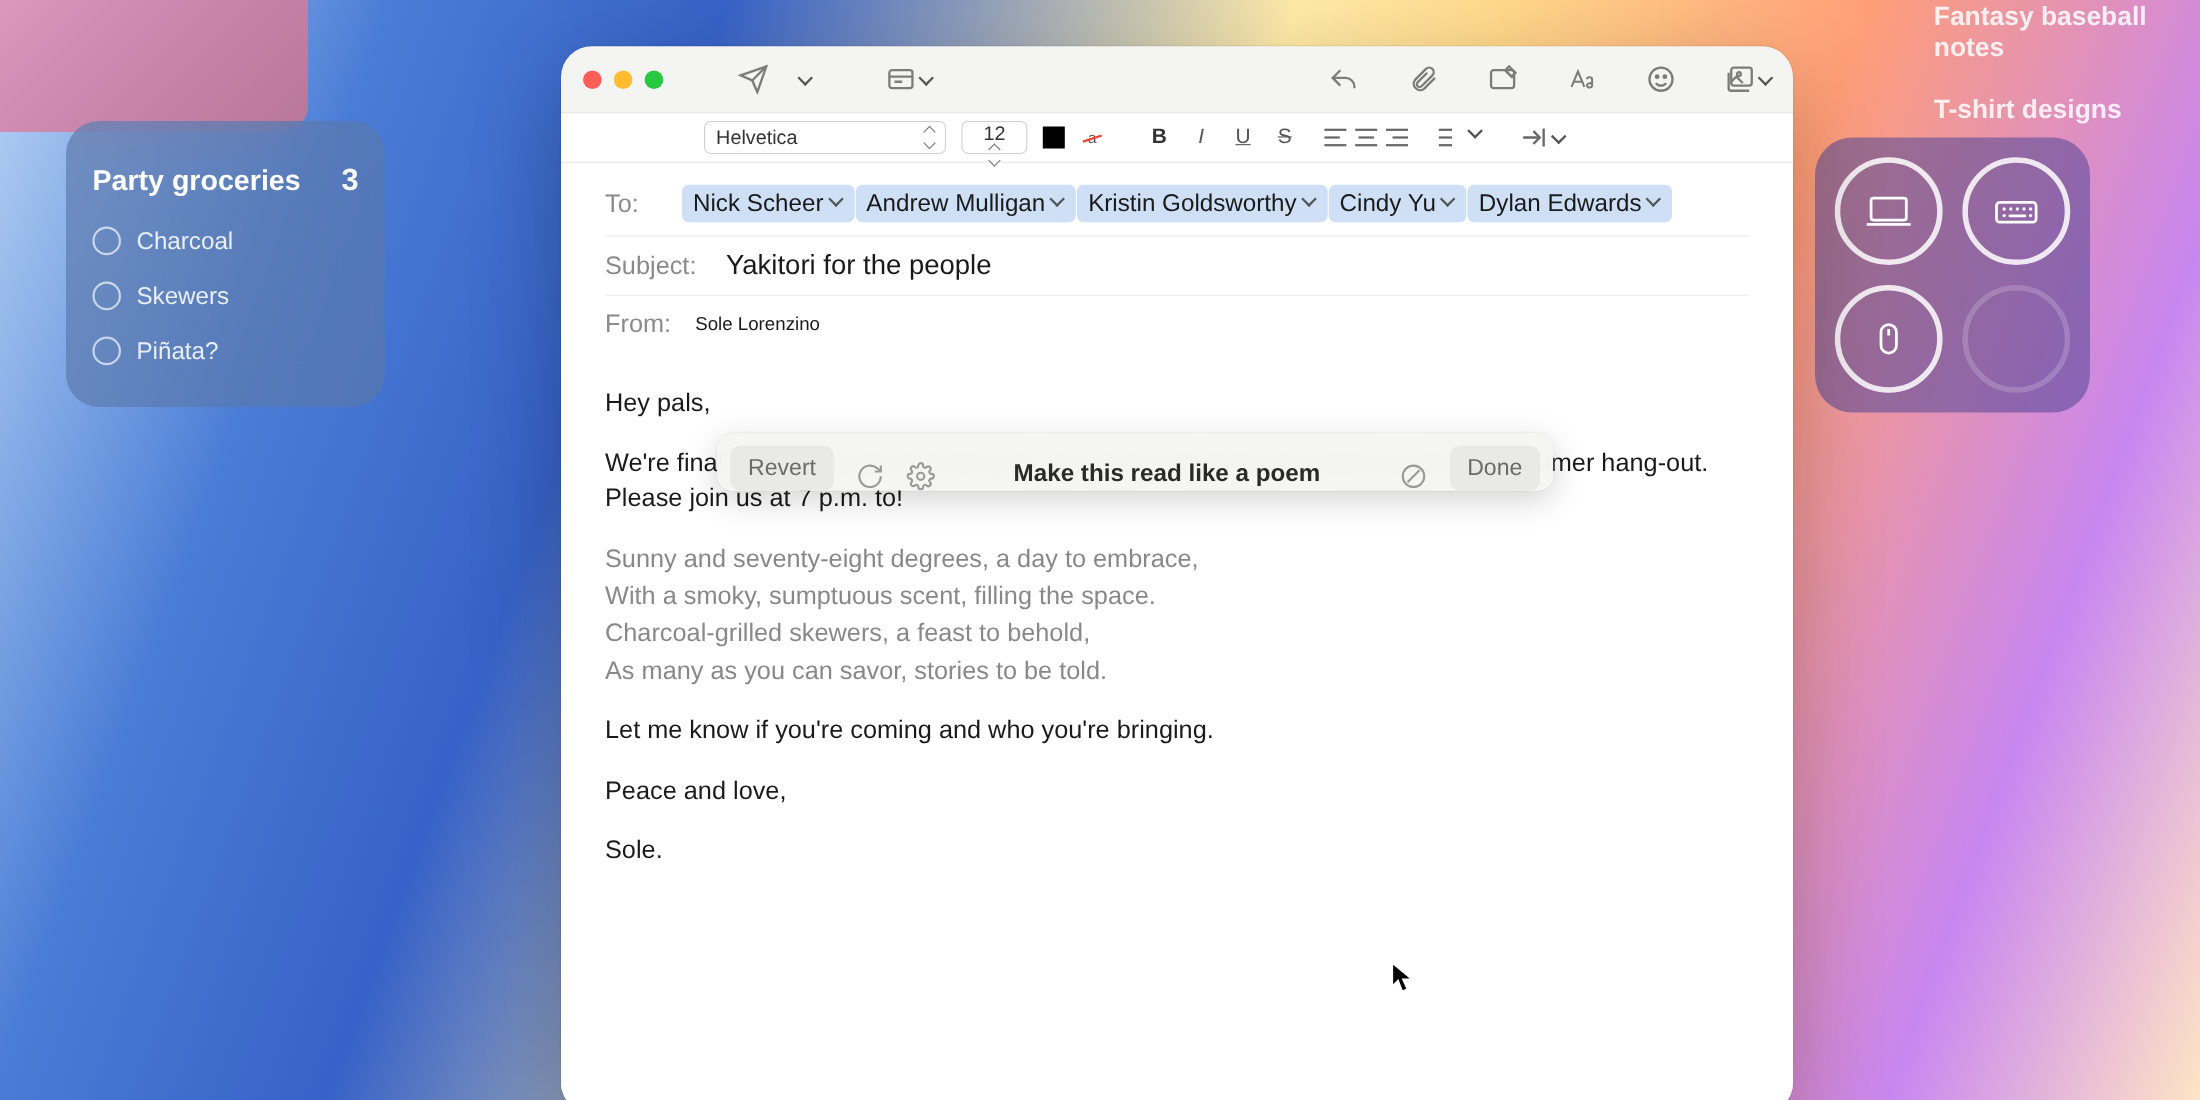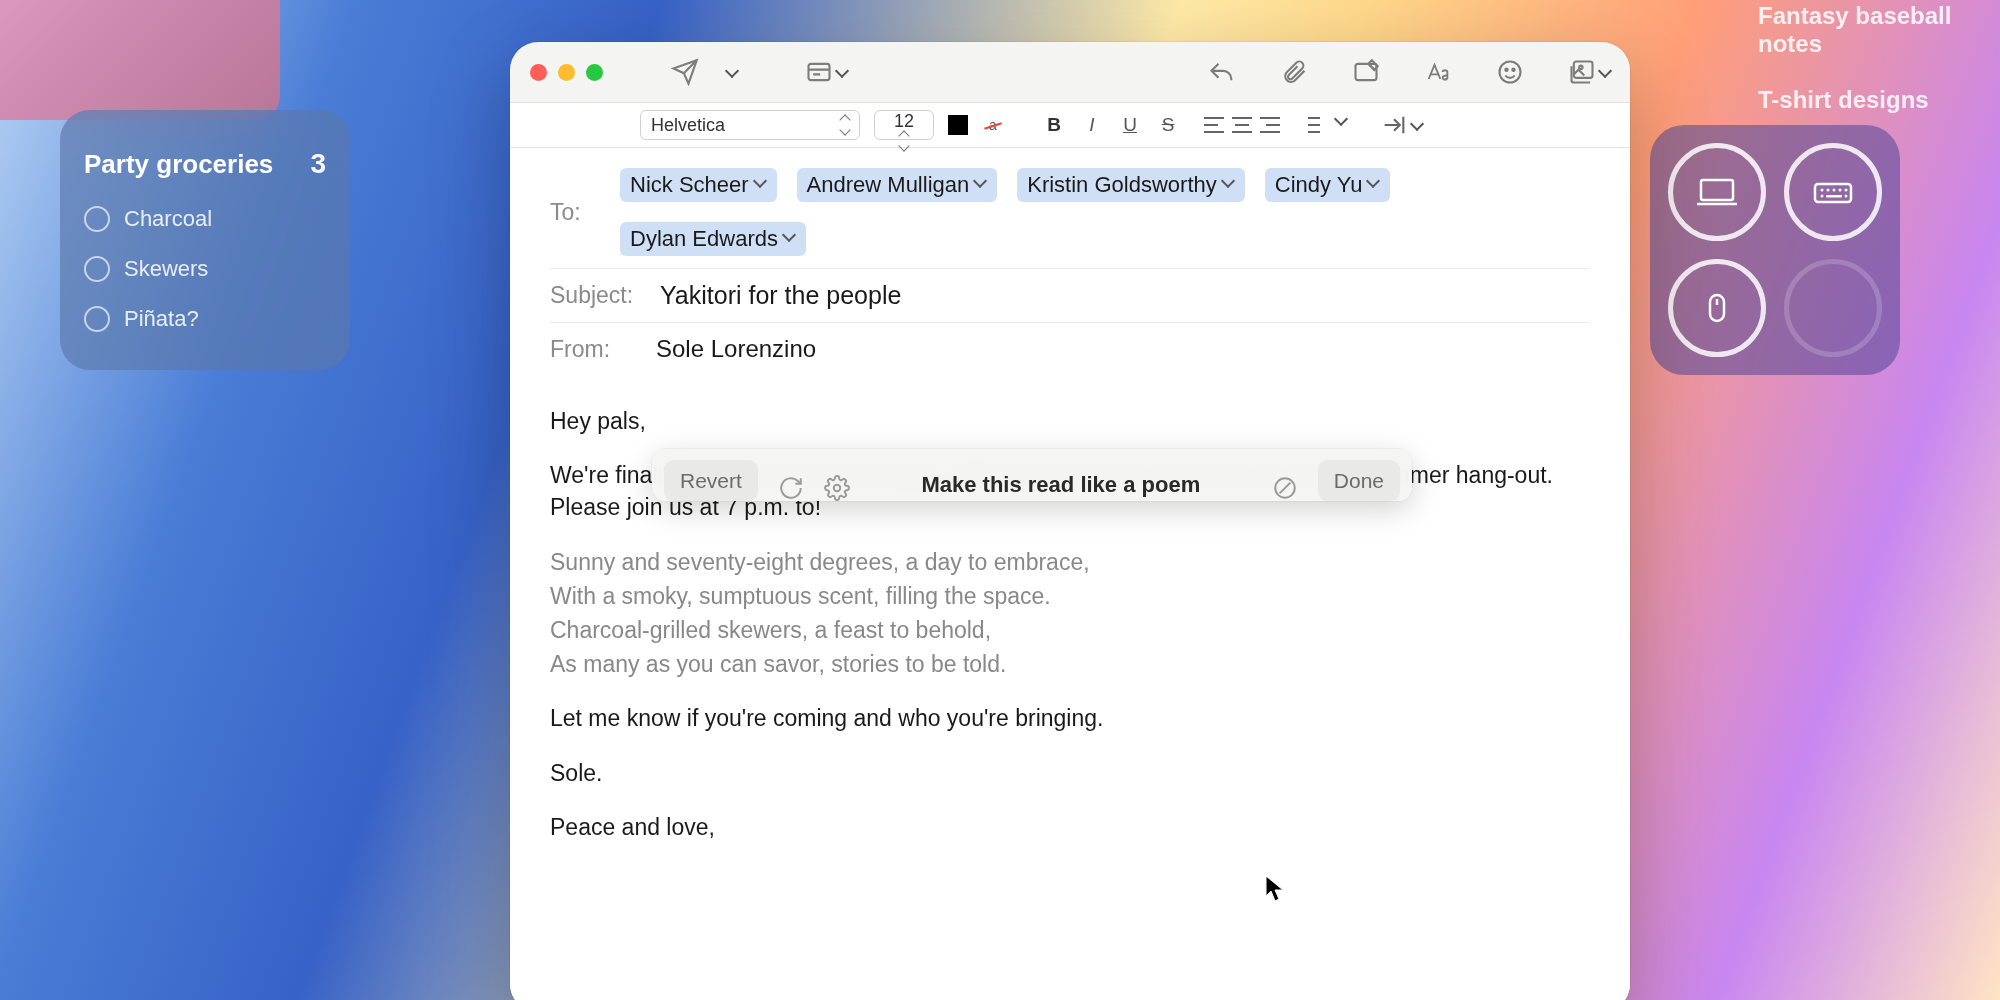--- a/index.html
+++ b/index.html
@@ -149,28 +149,28 @@
   .fmt-btn.str{text-decoration:line-through;}
   .align-grp{display:flex;gap:8px;margin-left:10px;}
   .align-ic{width:20px;height:16px;display:flex;flex-direction:column;justify-content:space-between;cursor:pointer;}
   .align-ic span{height:2px;background:#666;display:block;}
 
   .headers{background:#fff;padding:8px 40px 0;}
   .hdr-row{display:flex;align-items:center;padding:12px 0;border-bottom:1px solid #ececec;gap:14px;}
   .hdr-row:last-child{border-bottom:none;}
   .hdr-lab{color:#8a8a8a;font-size:23px;min-width:56px;}
   .hdr-lab.from{min-width:68px;}
-  .recips{display:flex;flex-wrap:wrap;gap:20px;}
+  .recips{display:flex;flex-wrap:wrap;gap:1px;}
   .recip{
     background:#cfe0f6;border-radius:6px;padding:4px 10px;
     display:flex;align-items:center;gap:6px;font-size:22px;color:#1a1a1a;
   }
   .recip .chev-dn{width:12px;height:12px;}
   .subj-val{font-size:25px;color:#1a1a1a;}
-  .from-val{font-size:24px;color:#1a1a1a;margin-left:24px;}
+  .from-val{font-size:17px;color:#1a1a1a;}
 
   .body-area{background:#fff;padding:30px 40px;font-size:23px;color:#1a1a1a;line-height:1.4;height:100%;position:relative;}
   .body-area p{margin-bottom:22px;}
   .poem{color:#888;}
   .poem div{margin-bottom:2px;}
 
   
   .ai-pop{
     position:absolute;
     top:74px; left:142px;
@@ -421,22 +421,22 @@
   <div class="body-area">
     <p>Hey pals,</p>
     <p>We're finally settled into the new place, which means we're ready for our annual summer hang-out. Please join us at 7 p.m. to!</p>
     <div class="poem" style="margin-bottom:22px;">
       <div>Sunny and seventy-eight degrees, a day to embrace,</div>
       <div>With a smoky, sumptuous scent, filling the space.</div>
       <div>Charcoal-grilled skewers, a feast to behold,</div>
       <div>As many as you can savor, stories to be told.</div>
     </div>
     <p>Let me know if you're coming and who you're bringing.</p>
+    <p>Peace and love,</p>
     <p>Sole.</p>
-    <p>Peace and love,</p>
 
     <div class="ai-pop">
       <div class="ai-btn">Revert</div>
       <svg class="ai-ic" viewBox="0 0 24 24" fill="none" stroke="currentColor" stroke-width="1.8">
           <path d="M21 12a9 9 0 11-3-6.7L21 8"></path>
           <path d="M21 3v5h-5"></path>
         </svg>
       <svg class="ai-ic" viewBox="0 0 24 24" fill="none" stroke="currentColor" stroke-width="1.8">
           <circle cx="12" cy="12" r="3"></circle>
           <path d="M19.4 15a1.7 1.7 0 00.34 1.87l.06.06a2 2 0 11-2.83 2.83l-.06-.06a1.7 1.7 0 00-1.87-.34 1.7 1.7 0 00-1 1.56V21a2 2 0 01-4 0v-.09a1.7 1.7 0 00-1-1.56 1.7 1.7 0 00-1.87.34l-.06.06a2 2 0 11-2.83-2.83l.06-.06a1.7 1.7 0 00.34-1.87 1.7 1.7 0 00-1.56-1H3a2 2 0 010-4h.09a1.7 1.7 0 001.56-1 1.7 1.7 0 00-.34-1.87l-.06-.06a2 2 0 112.83-2.83l.06.06a1.7 1.7 0 001.87.34H9a1.7 1.7 0 001-1.56V3a2 2 0 014 0v.09a1.7 1.7 0 001 1.56 1.7 1.7 0 001.87-.34l.06-.06a2 2 0 112.83 2.83l-.06.06a1.7 1.7 0 00-.34 1.87V9a1.7 1.7 0 001.56 1H21a2 2 0 010 4h-.09a1.7 1.7 0 00-1.56 1z"></path>

